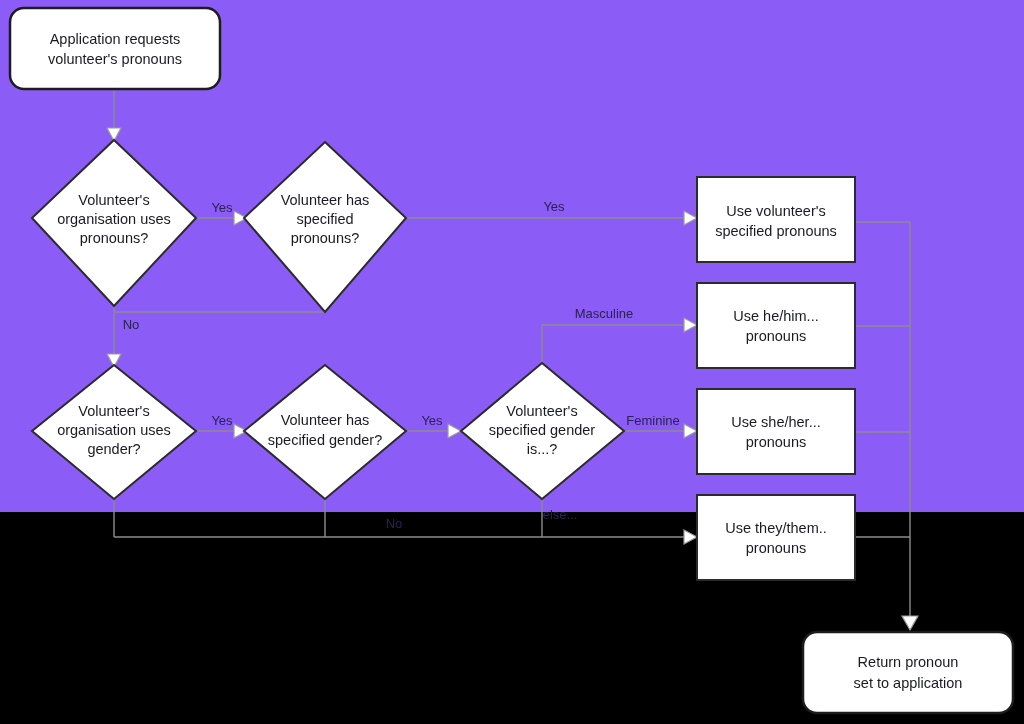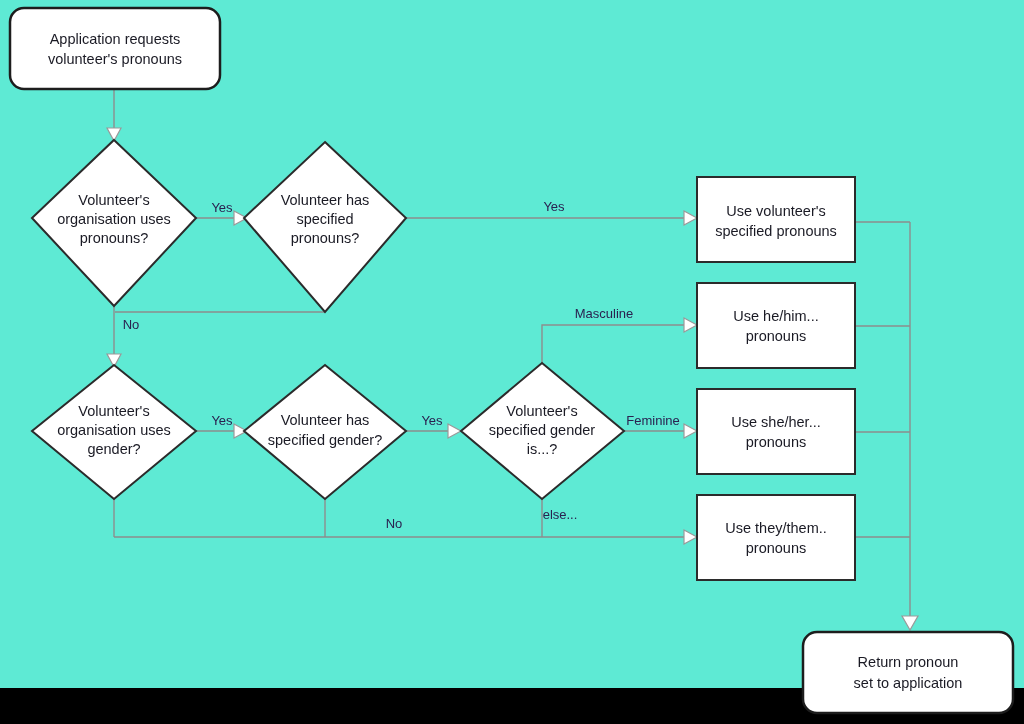--- a/index.html
+++ b/index.html
@@ -9,22 +9,22 @@
   }
   body {
     width: 1024px;
     height: 724px;
     overflow: hidden;
     font-family: "Liberation Sans", sans-serif;
   }
   #canvas {
     position: relative;
     width: 1024px;
-    height: 688px;
-    background: #5eead4;
+    height: 512px;
+    background: #8b5cf6;
   }
   #canvas svg {
     position: absolute;
     left: 0;
     top: 0;
   }
   .node-text {
     font-family: "Liberation Sans", sans-serif;
     font-size: 14.5px;
     fill: #1a1a24;

